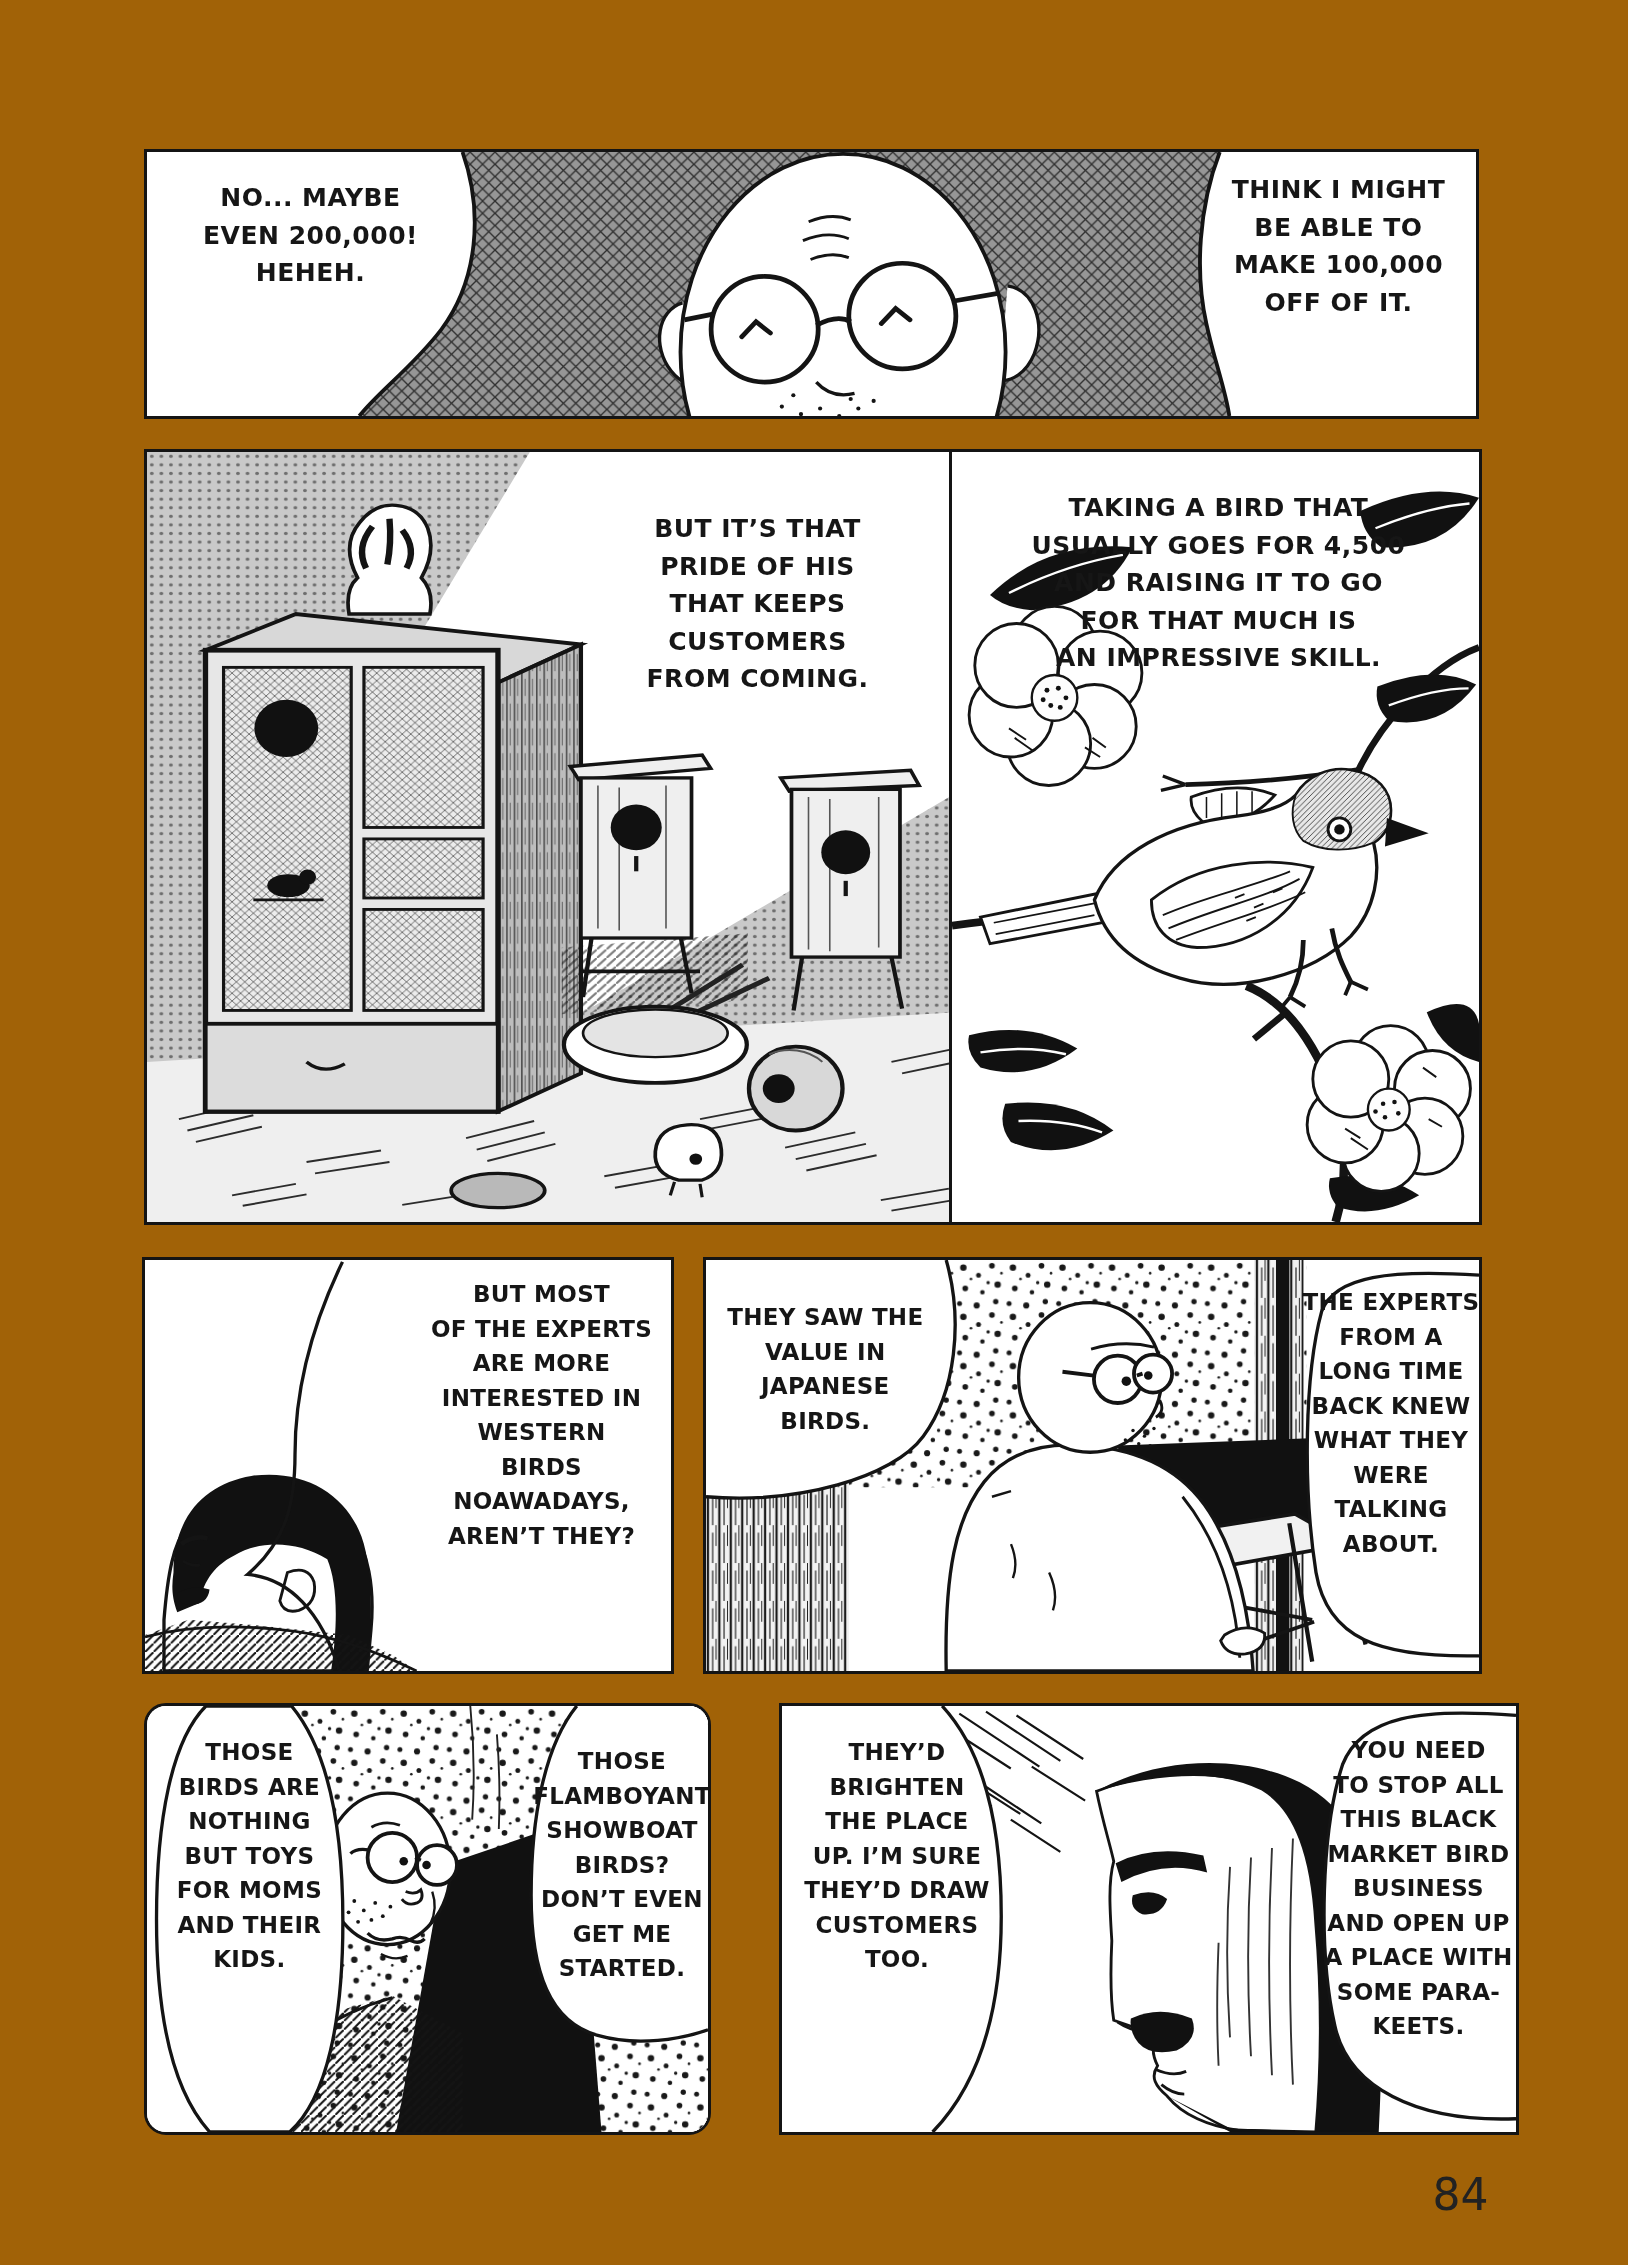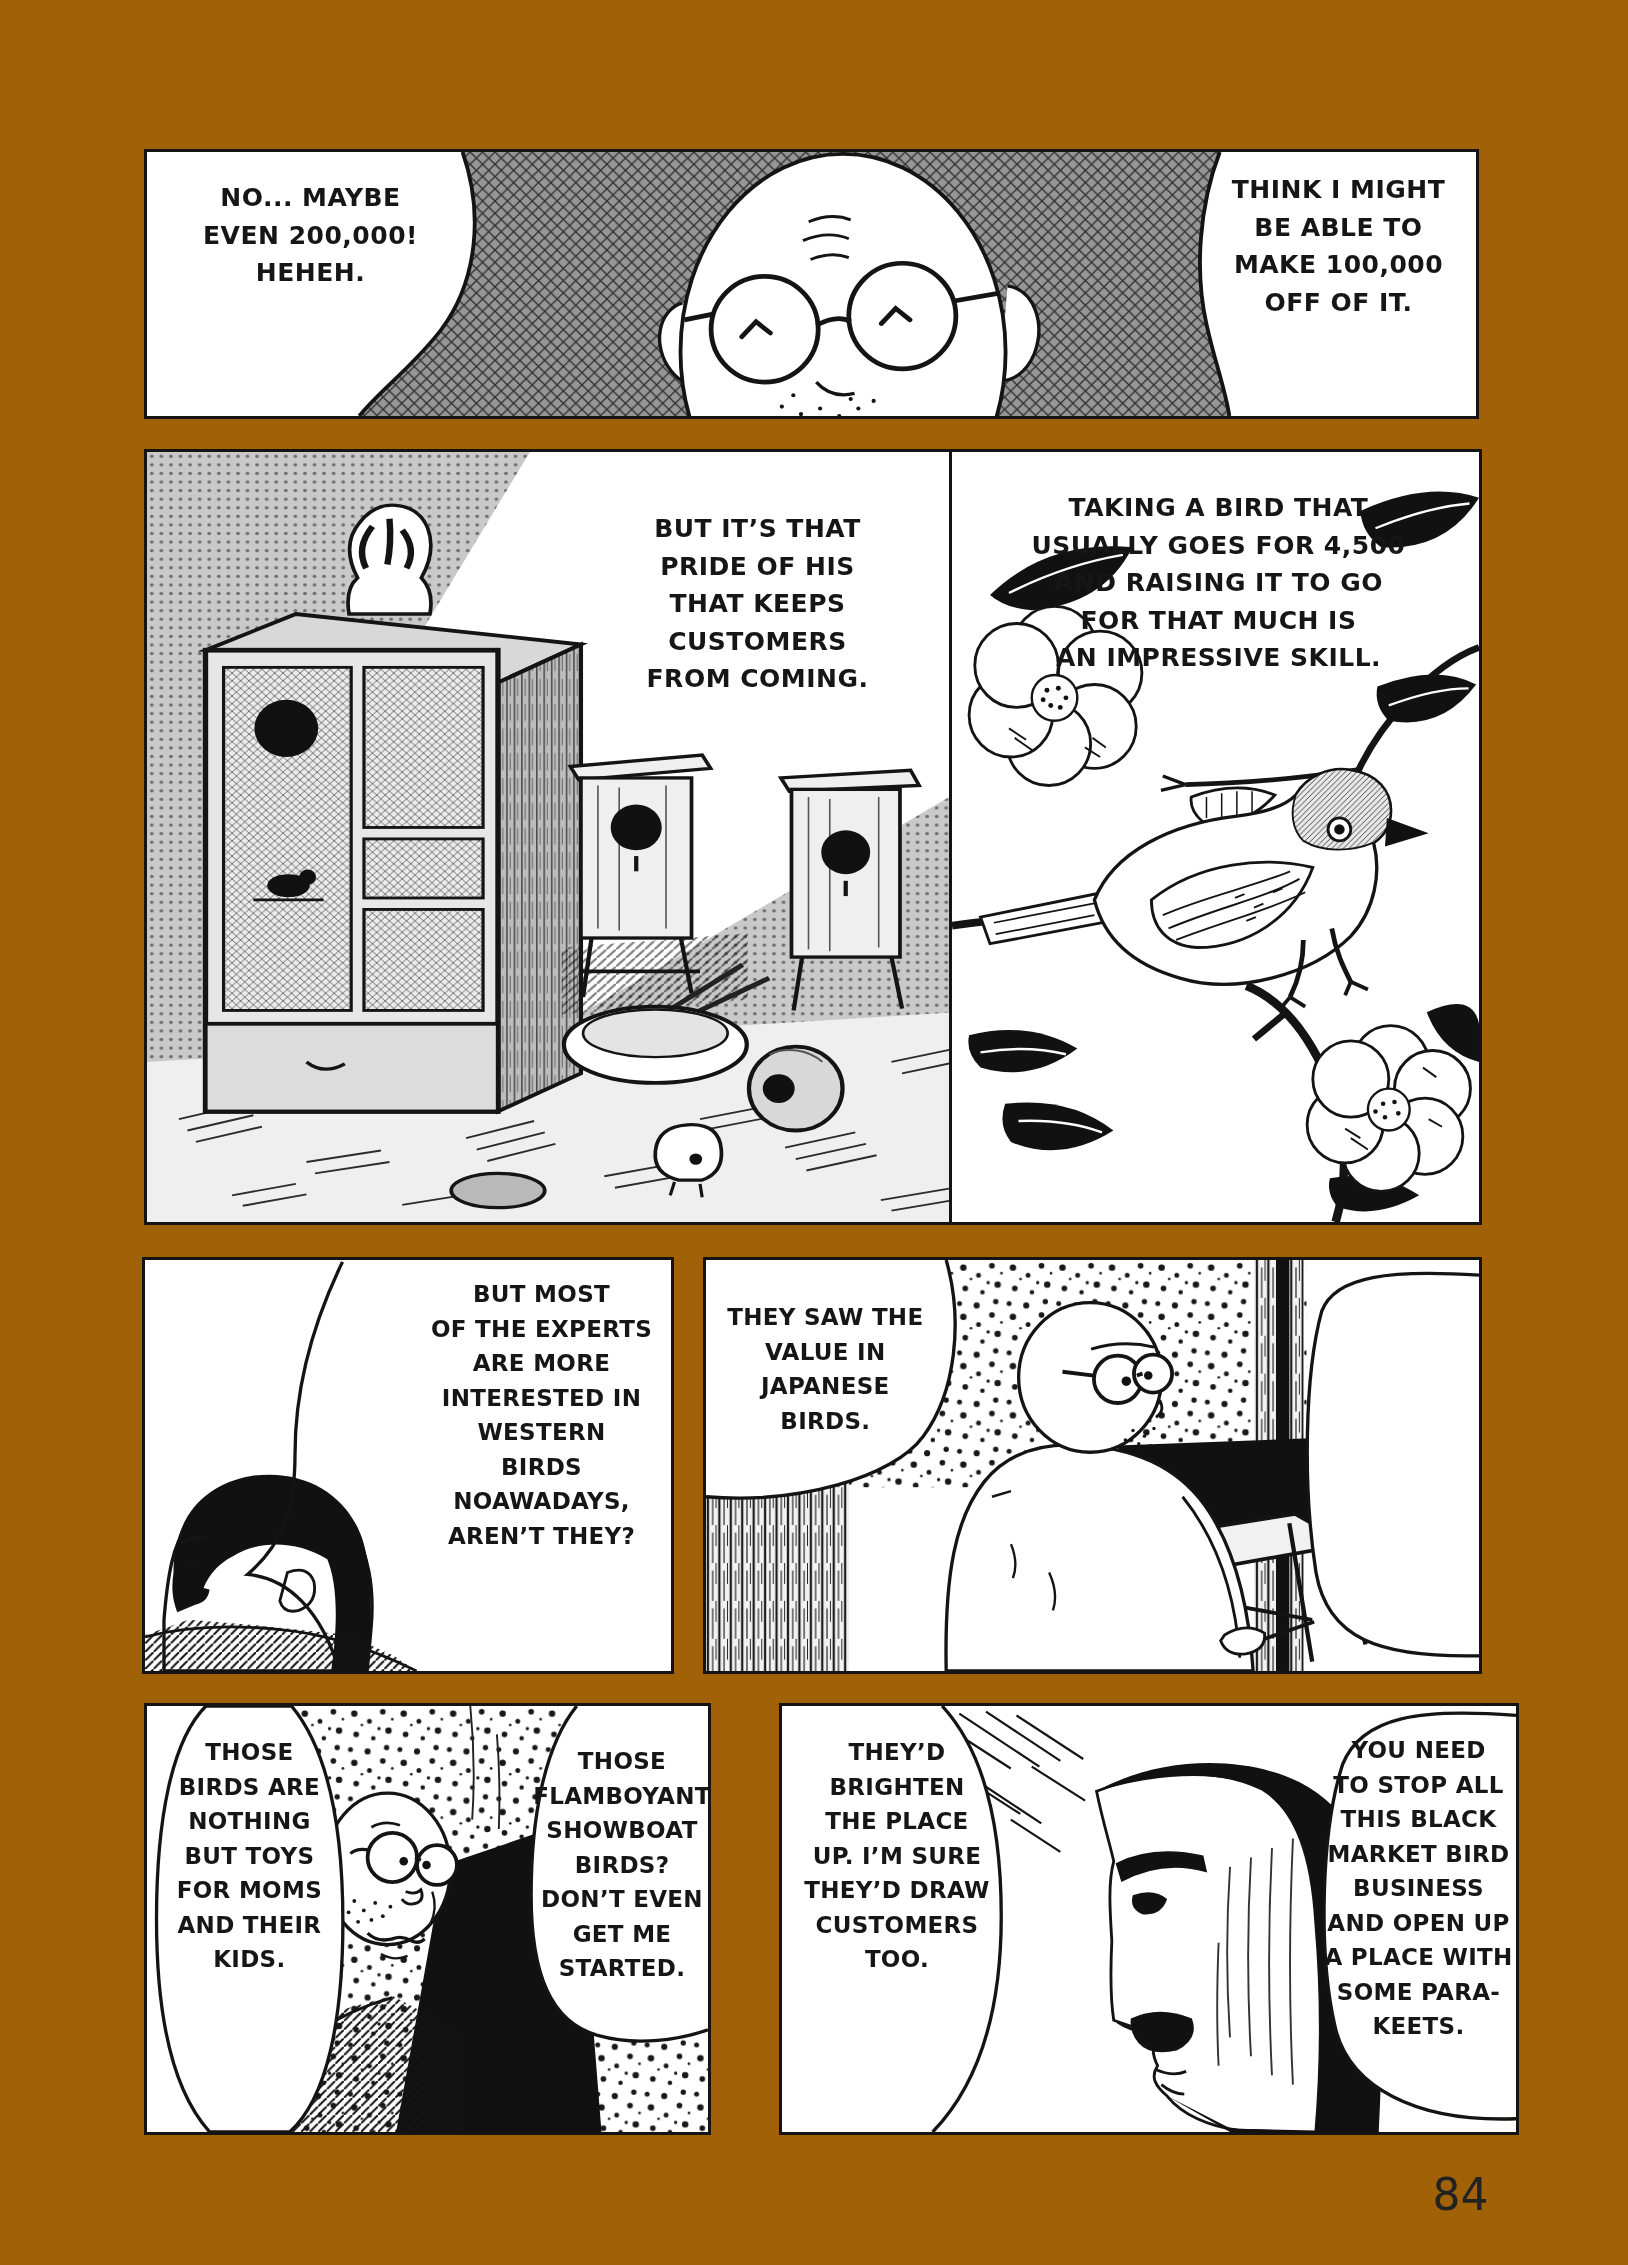--- a/index.html
+++ b/index.html
@@ -343,23 +343,31 @@
       </g>
       <g>
         <path d="M811,16 C720,10 660,16 646,54 C628,120 626,240 640,330 C652,400 706,420 811,418 Z" fill="#ffffff"></path>
         <path d="M811,16 C720,10 660,16 646,54 C628,120 626,240 640,330 C652,400 706,420 811,418" fill="none" stroke="#141414" stroke-width="3.5"></path>
       </g>
     </svg>
     <div class="txt txt-sm" style="left:3.8px;top:40px;width:231px;">THEY SAW THE
 VALUE IN
 JAPANESE
 BIRDS.</div>
-  </section>
-
-  <section class="panel" style="left:144px;top:1703px;width:567px;height:432px;">
+    <div class="txt txt-sm" style="left:596px;top:25px;width:178px;">THE EXPERTS
+FROM A
+LONG TIME
+BACK KNEW
+WHAT THEY
+WERE
+TALKING
+ABOUT.</div>
+  </section>
+
+  <section class="panel" style="left:144px;top:1703px;width:567px;height:432px;border-radius:22px;">
     <svg class="art" viewBox="0 0 590 450" preserveAspectRatio="none">
       <rect width="590" height="450" fill="#ffffff"></rect>
       <rect x="140" y="0" width="450" height="450" fill="url(#pat-polka)"></rect>
       <path d="M340,0 q6,60 2,120 M368,30 q4,50 2,100" stroke="#222" stroke-width="2" fill="none"></path>
       <polygon points="312,168 452,120 478,450 262,450" fill="#111"></polygon>
       <polygon points="88,450 122,344 258,306 332,346 332,450" fill="url(#pat-hatch)"></polygon>
       <path d="M88,450 C120,380 180,330 258,308" fill="none" stroke="#141414" stroke-width="3"></path>
       <g>
         <ellipse cx="253" cy="172" rx="66" ry="80" fill="#ffffff" stroke="#141414" stroke-width="3.5"></ellipse>
         <path d="M236,128 q14,-8 30,-2" fill="none" stroke="#141414" stroke-width="3"></path>

